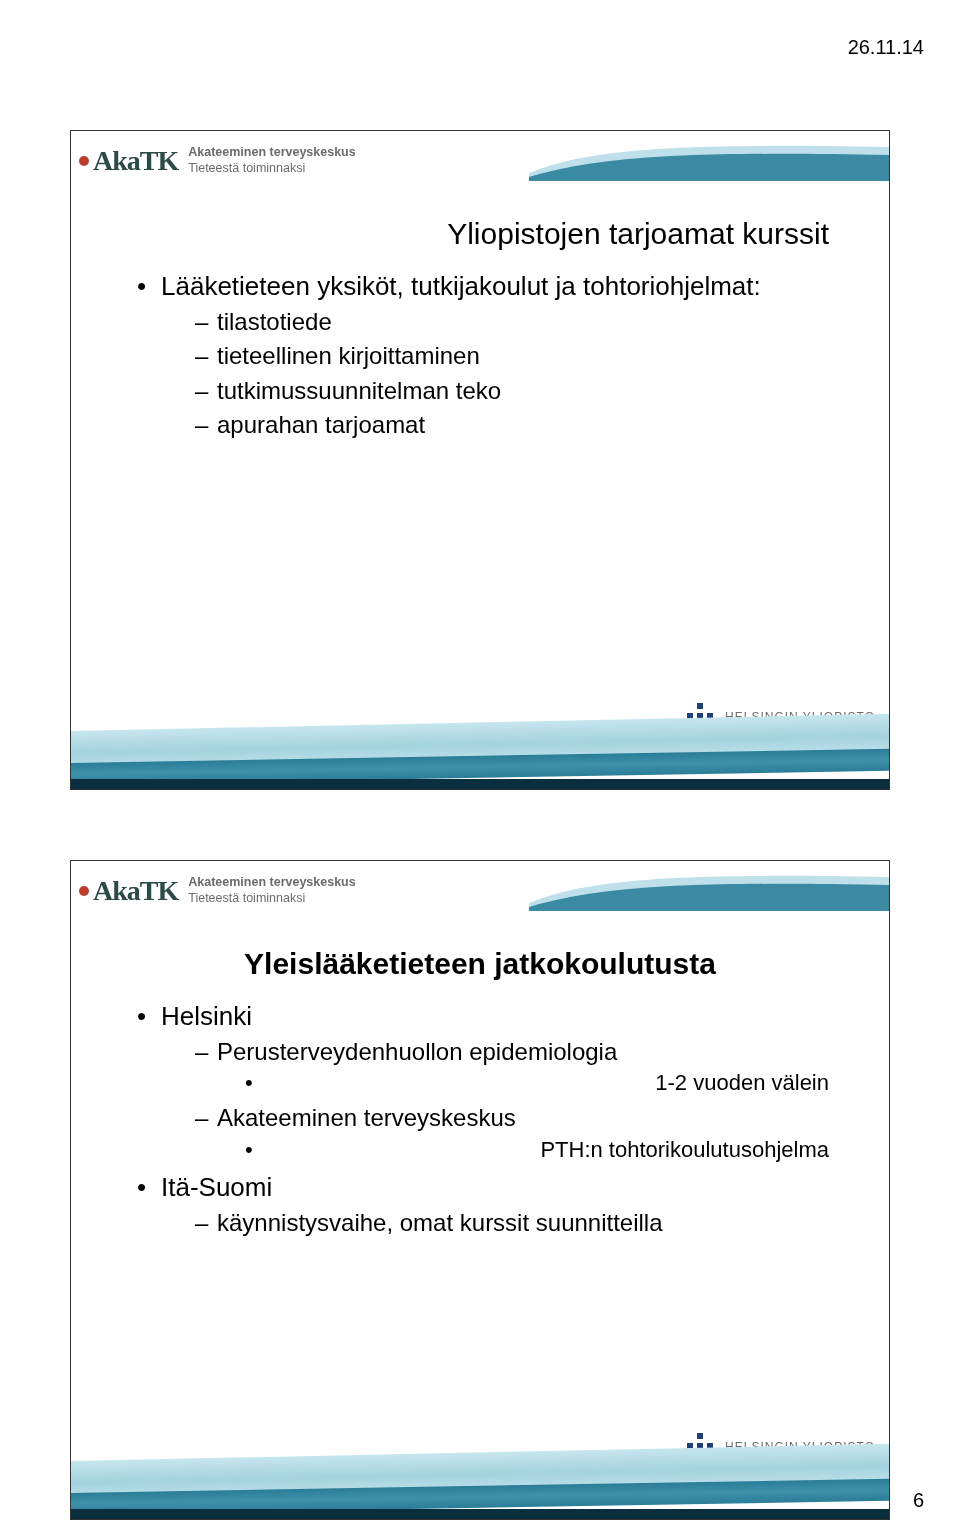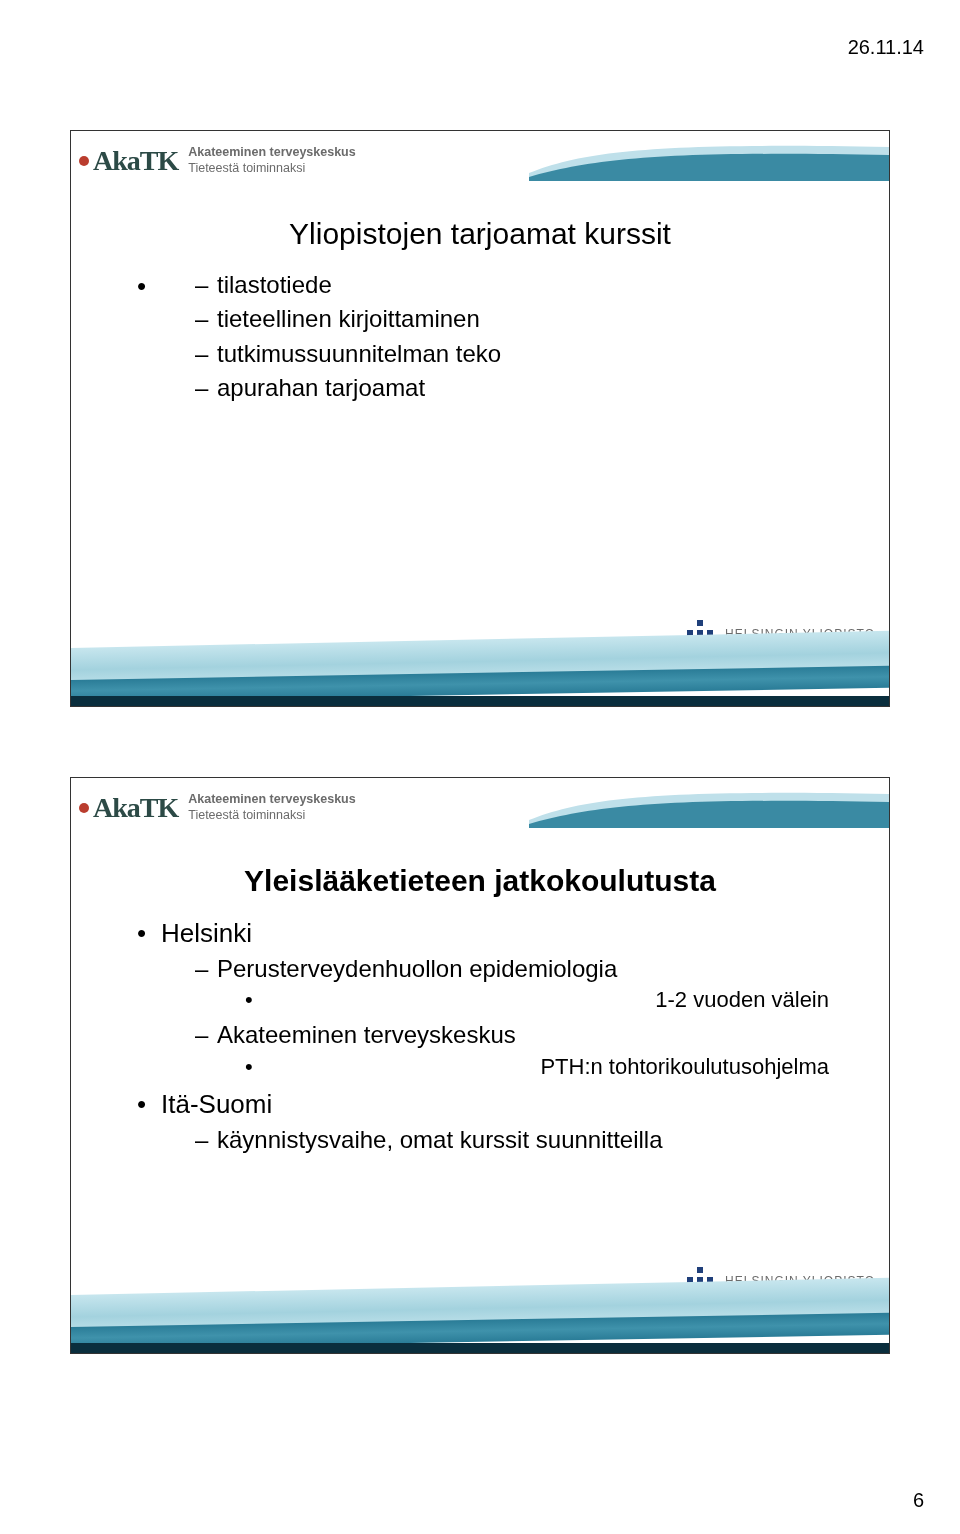--- a/index.html
+++ b/index.html
@@ -24,21 +24,21 @@
     margin-top: 12px;
   }
   .slides-wrap {
     position: absolute;
     top: 130px;
     left: 70px;
     width: 820px;
   }
   .slide {
     width: 820px;
-    height: 577px;
+    height: 660px;
     border: 1.5px solid #333;
     box-sizing: border-box;
     background: #fff;
     position: relative;
     margin-bottom: 70px;
     overflow: hidden;
   }
   
   .slide-header {
     position: relative;
@@ -92,21 +92,21 @@
   .header-swoosh svg { width: 100%; height: 100%; display:block; }
 
   
   .slide-body {
     padding: 26px 60px 0 60px;
   }
   .slide-title {
     font-size: 30px;
     margin: 0 0 18px 0;
     font-weight: normal;
-    text-align: center;
+    text-align: right;
   }
   .slide-body.centered .slide-title {
     text-align: center;
     font-weight: bold;
   }
   ul.l1 {
     list-style: none;
     padding: 0;
     margin: 0 0 0 6px;
     font-size: 26px;
@@ -266,20 +266,21 @@
             <path d="M0,36 C60,12 140,6 360,10 L360,0 L360,44 L0,44 Z" fill="#bfe0ea"></path>
             <path d="M0,40 C70,20 150,14 360,18 L360,44 L0,44 Z" fill="#3a8aa3"></path>
           </svg>
         </div>
       </div>
 
       <div class="slide-body">
         <h2 class="slide-title">Yliopistojen tarjoamat kurssit</h2>
         <ul class="l1">
           <li>
+            <span>Lääketieteen yksiköt, tutkijakoulut ja tohtoriohjelmat:</span>
             <ul class="l2">
               <li><span>tilastotiede</span></li>
               <li><span>tieteellinen kirjoittaminen</span></li>
               <li><span>tutkimussuunnitelman teko</span></li>
               <li><span>apurahan tarjoamat</span></li>
             </ul>
           </li>
         </ul>
       </div>
 

